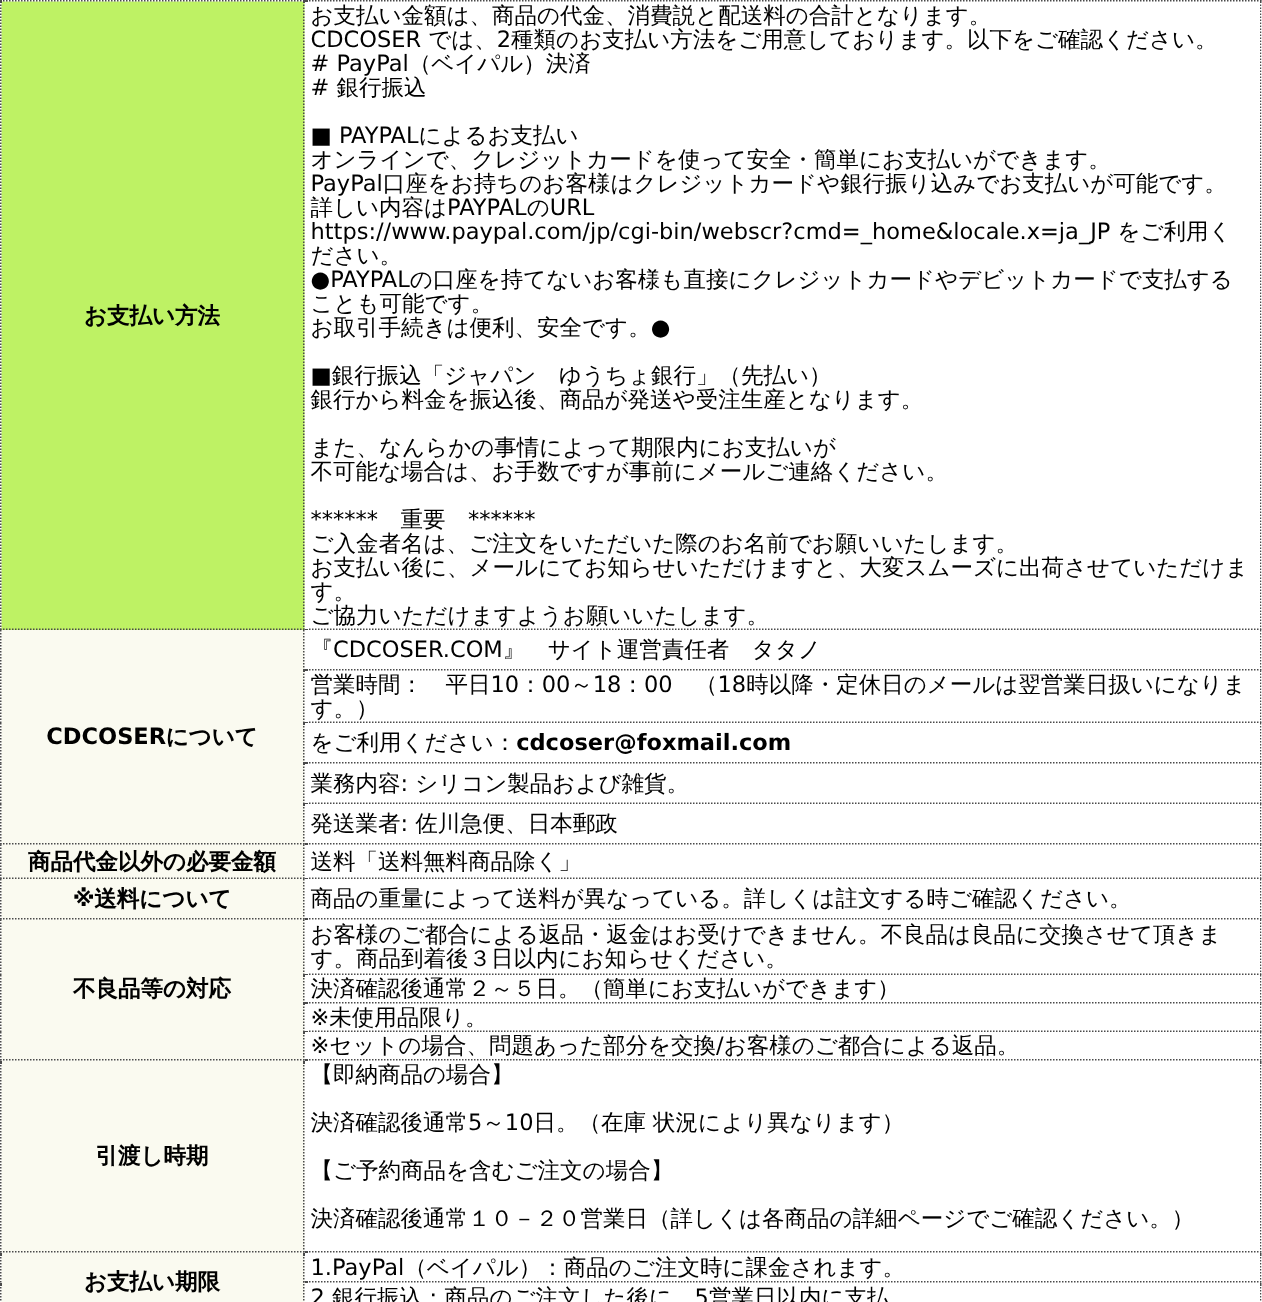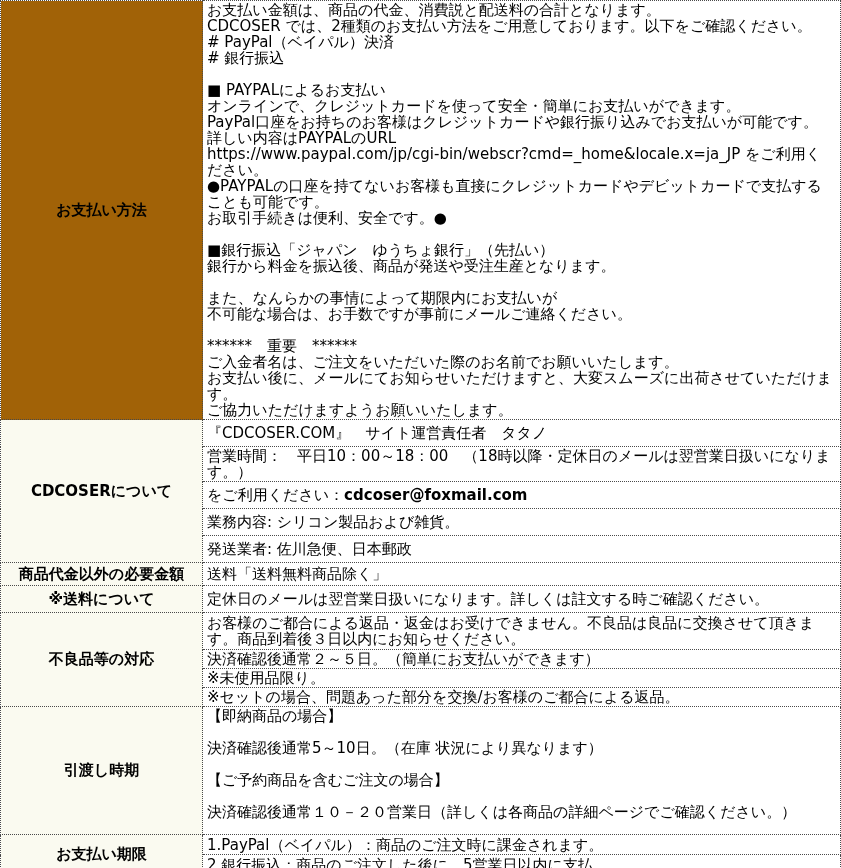--- a/index.html
+++ b/index.html
@@ -23,21 +23,21 @@
     word-break:break-word;
   }
   th.hdr{
     width:200px;
     background:var(--header_bg);
     font-weight:bold;
     text-align:center;
     vertical-align:middle;
     padding:0 4px;
   }
-  th.hdr.white{background:#a16207;}
+  th.hdr.white{background:#bef264;}
   td.cell{
     padding:1px 4px;
     line-height:16px;
     vertical-align:middle;
     white-space:pre-line;
   }
   td.cell.top{vertical-align:top;}
   td.cell b{font-weight:bold;}
   
   tr.r-payment  > *{height:396px;}
@@ -106,21 +106,21 @@
     <td class="cell">発送業者: 佐川急便、日本郵政</td>
   </tr>
 
   <tr class="r-extra">
     <th class="hdr">商品代金以外の必要金額</th>
     <td class="cell">送料「送料無料商品除く」</td>
   </tr>
 
   <tr class="r-shipnote">
     <th class="hdr">※送料について</th>
-    <td class="cell">定休日のメールは翌営業日扱いになります。詳しくは註文する時ご確認ください。</td>
+    <td class="cell">商品の重量によって送料が異なっている。詳しくは註文する時ご確認ください。</td>
   </tr>
 
   <tr class="r-defect1">
     <th class="hdr" rowspan="4">不良品等の対応</th>
     <td class="cell">お客様のご都合による返品・返金はお受けできません。不良品は良品に交換させて頂きます。商品到着後３日以内にお知らせください。</td>
   </tr>
   <tr class="r-defect2">
     <td class="cell">決済確認後通常２～５日。（簡単にお支払いができます）</td>
   </tr>
   <tr class="r-defect3">

